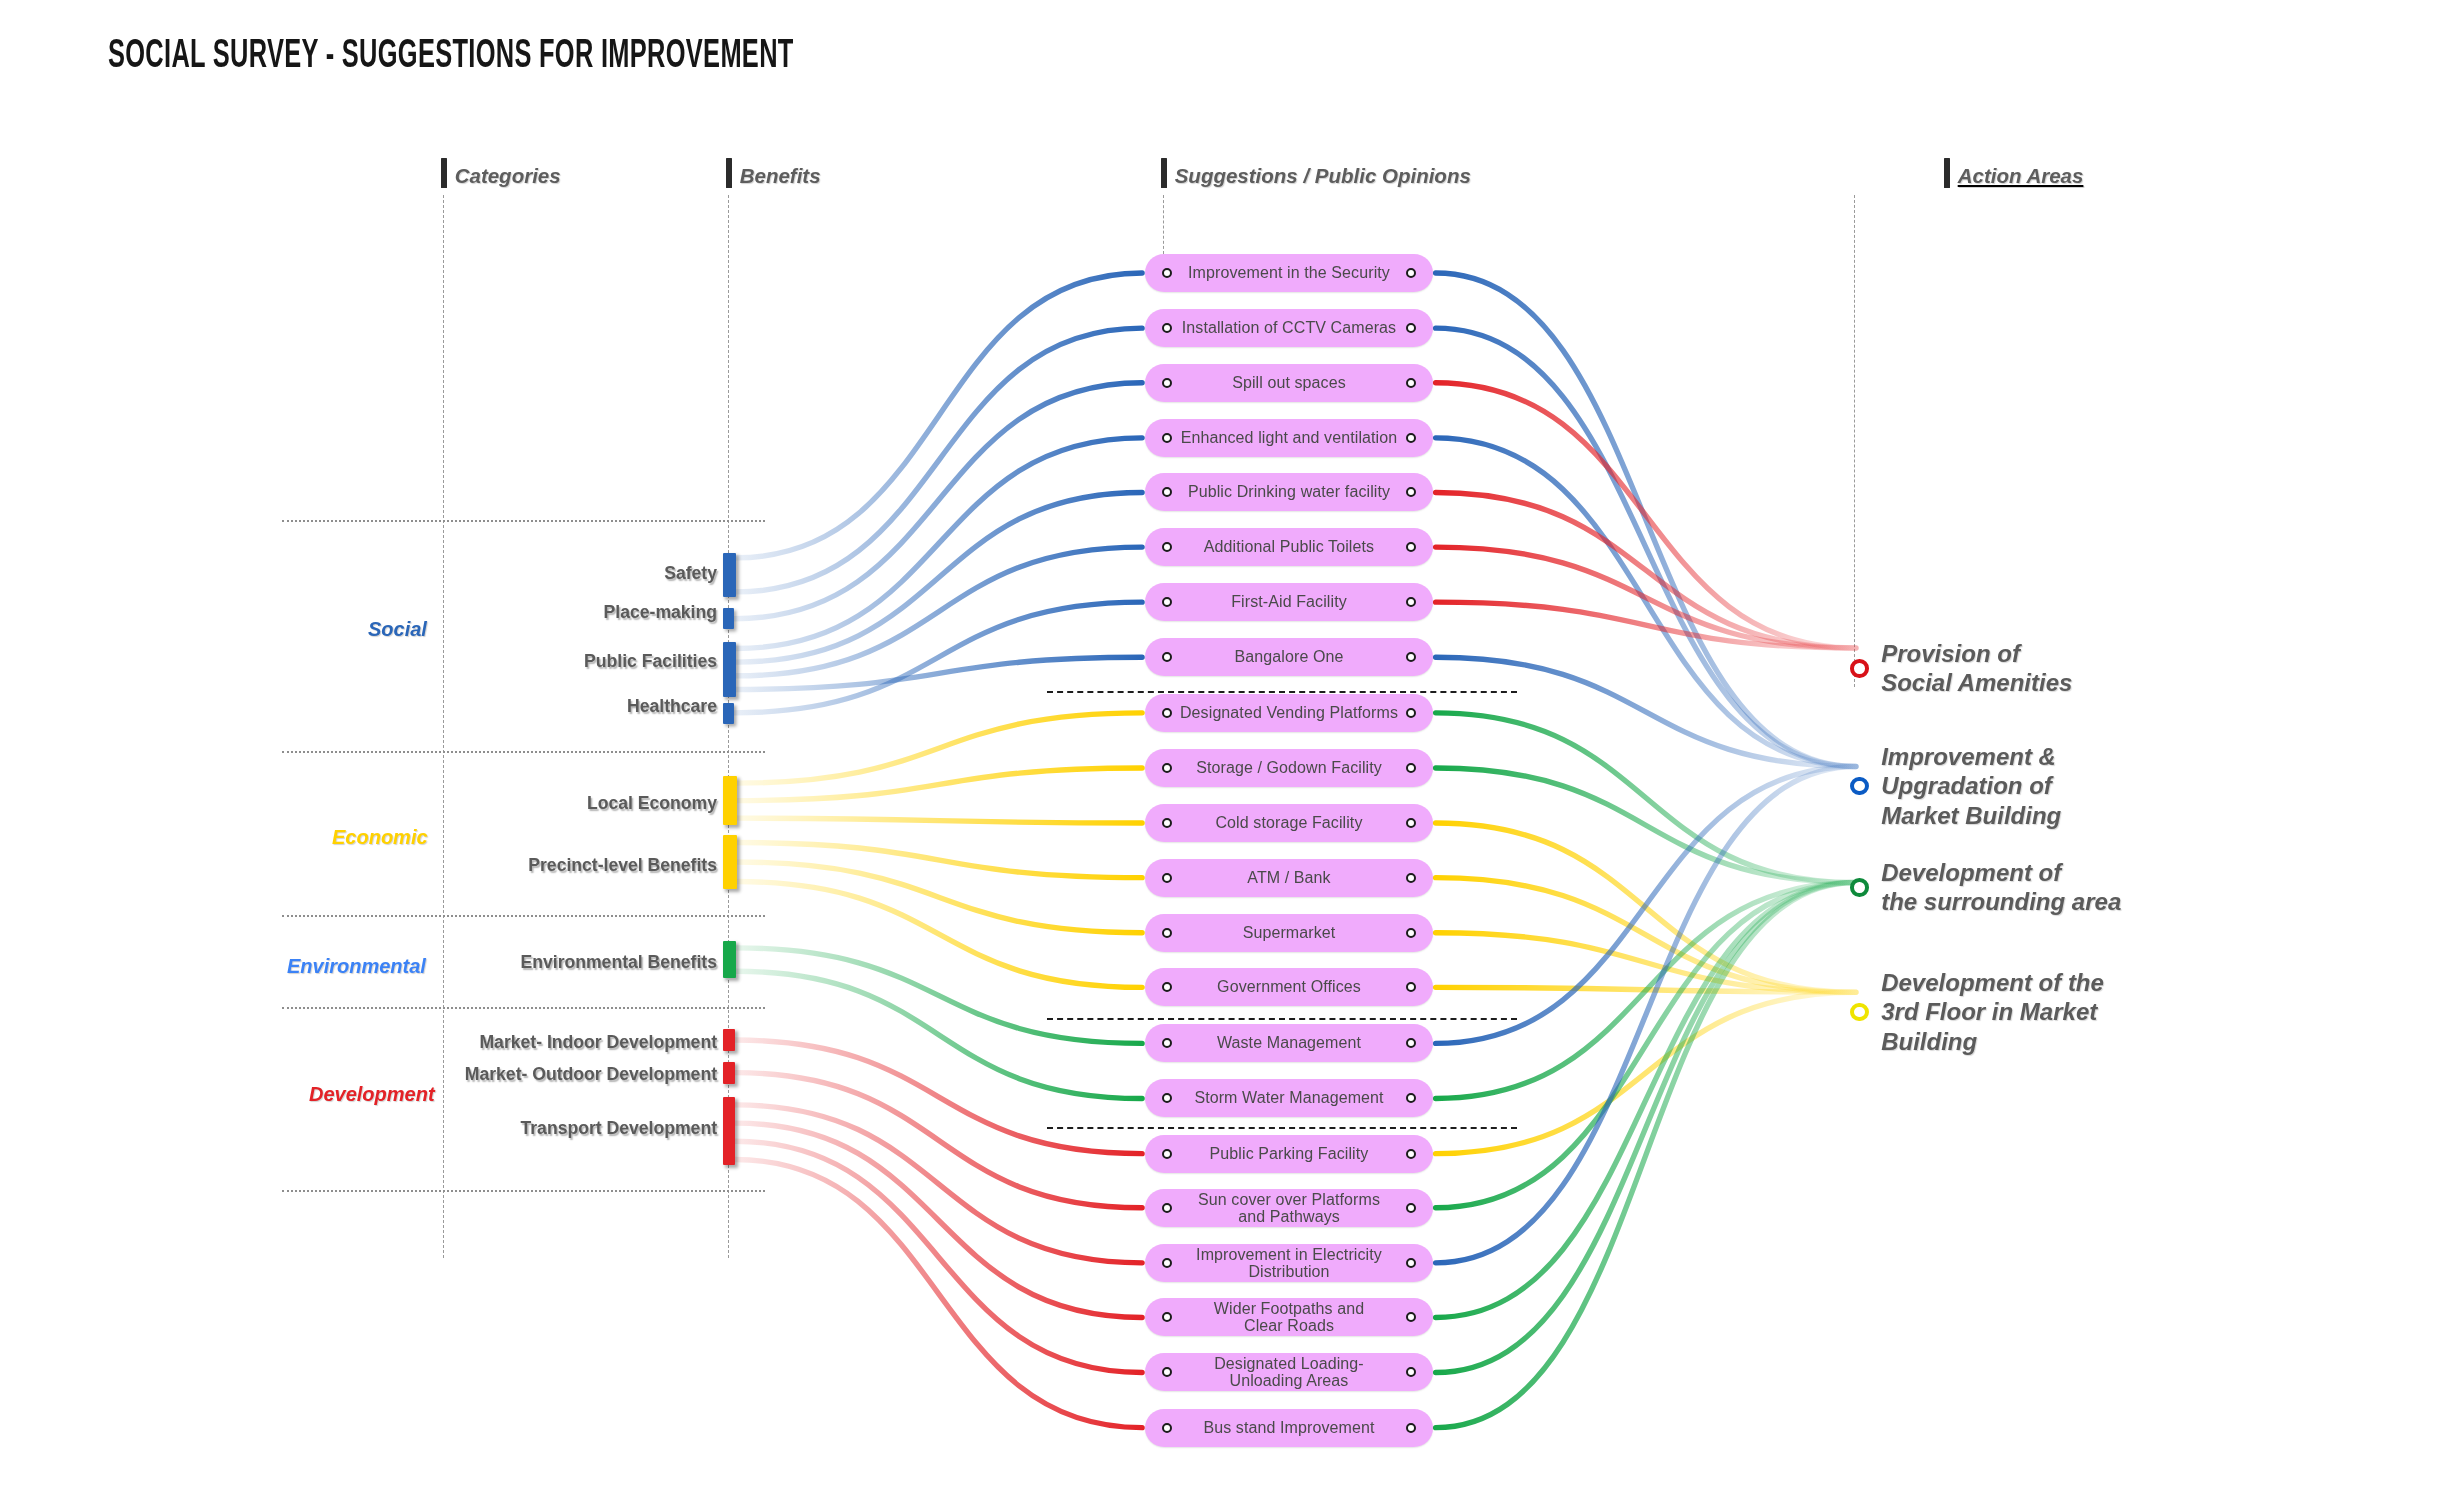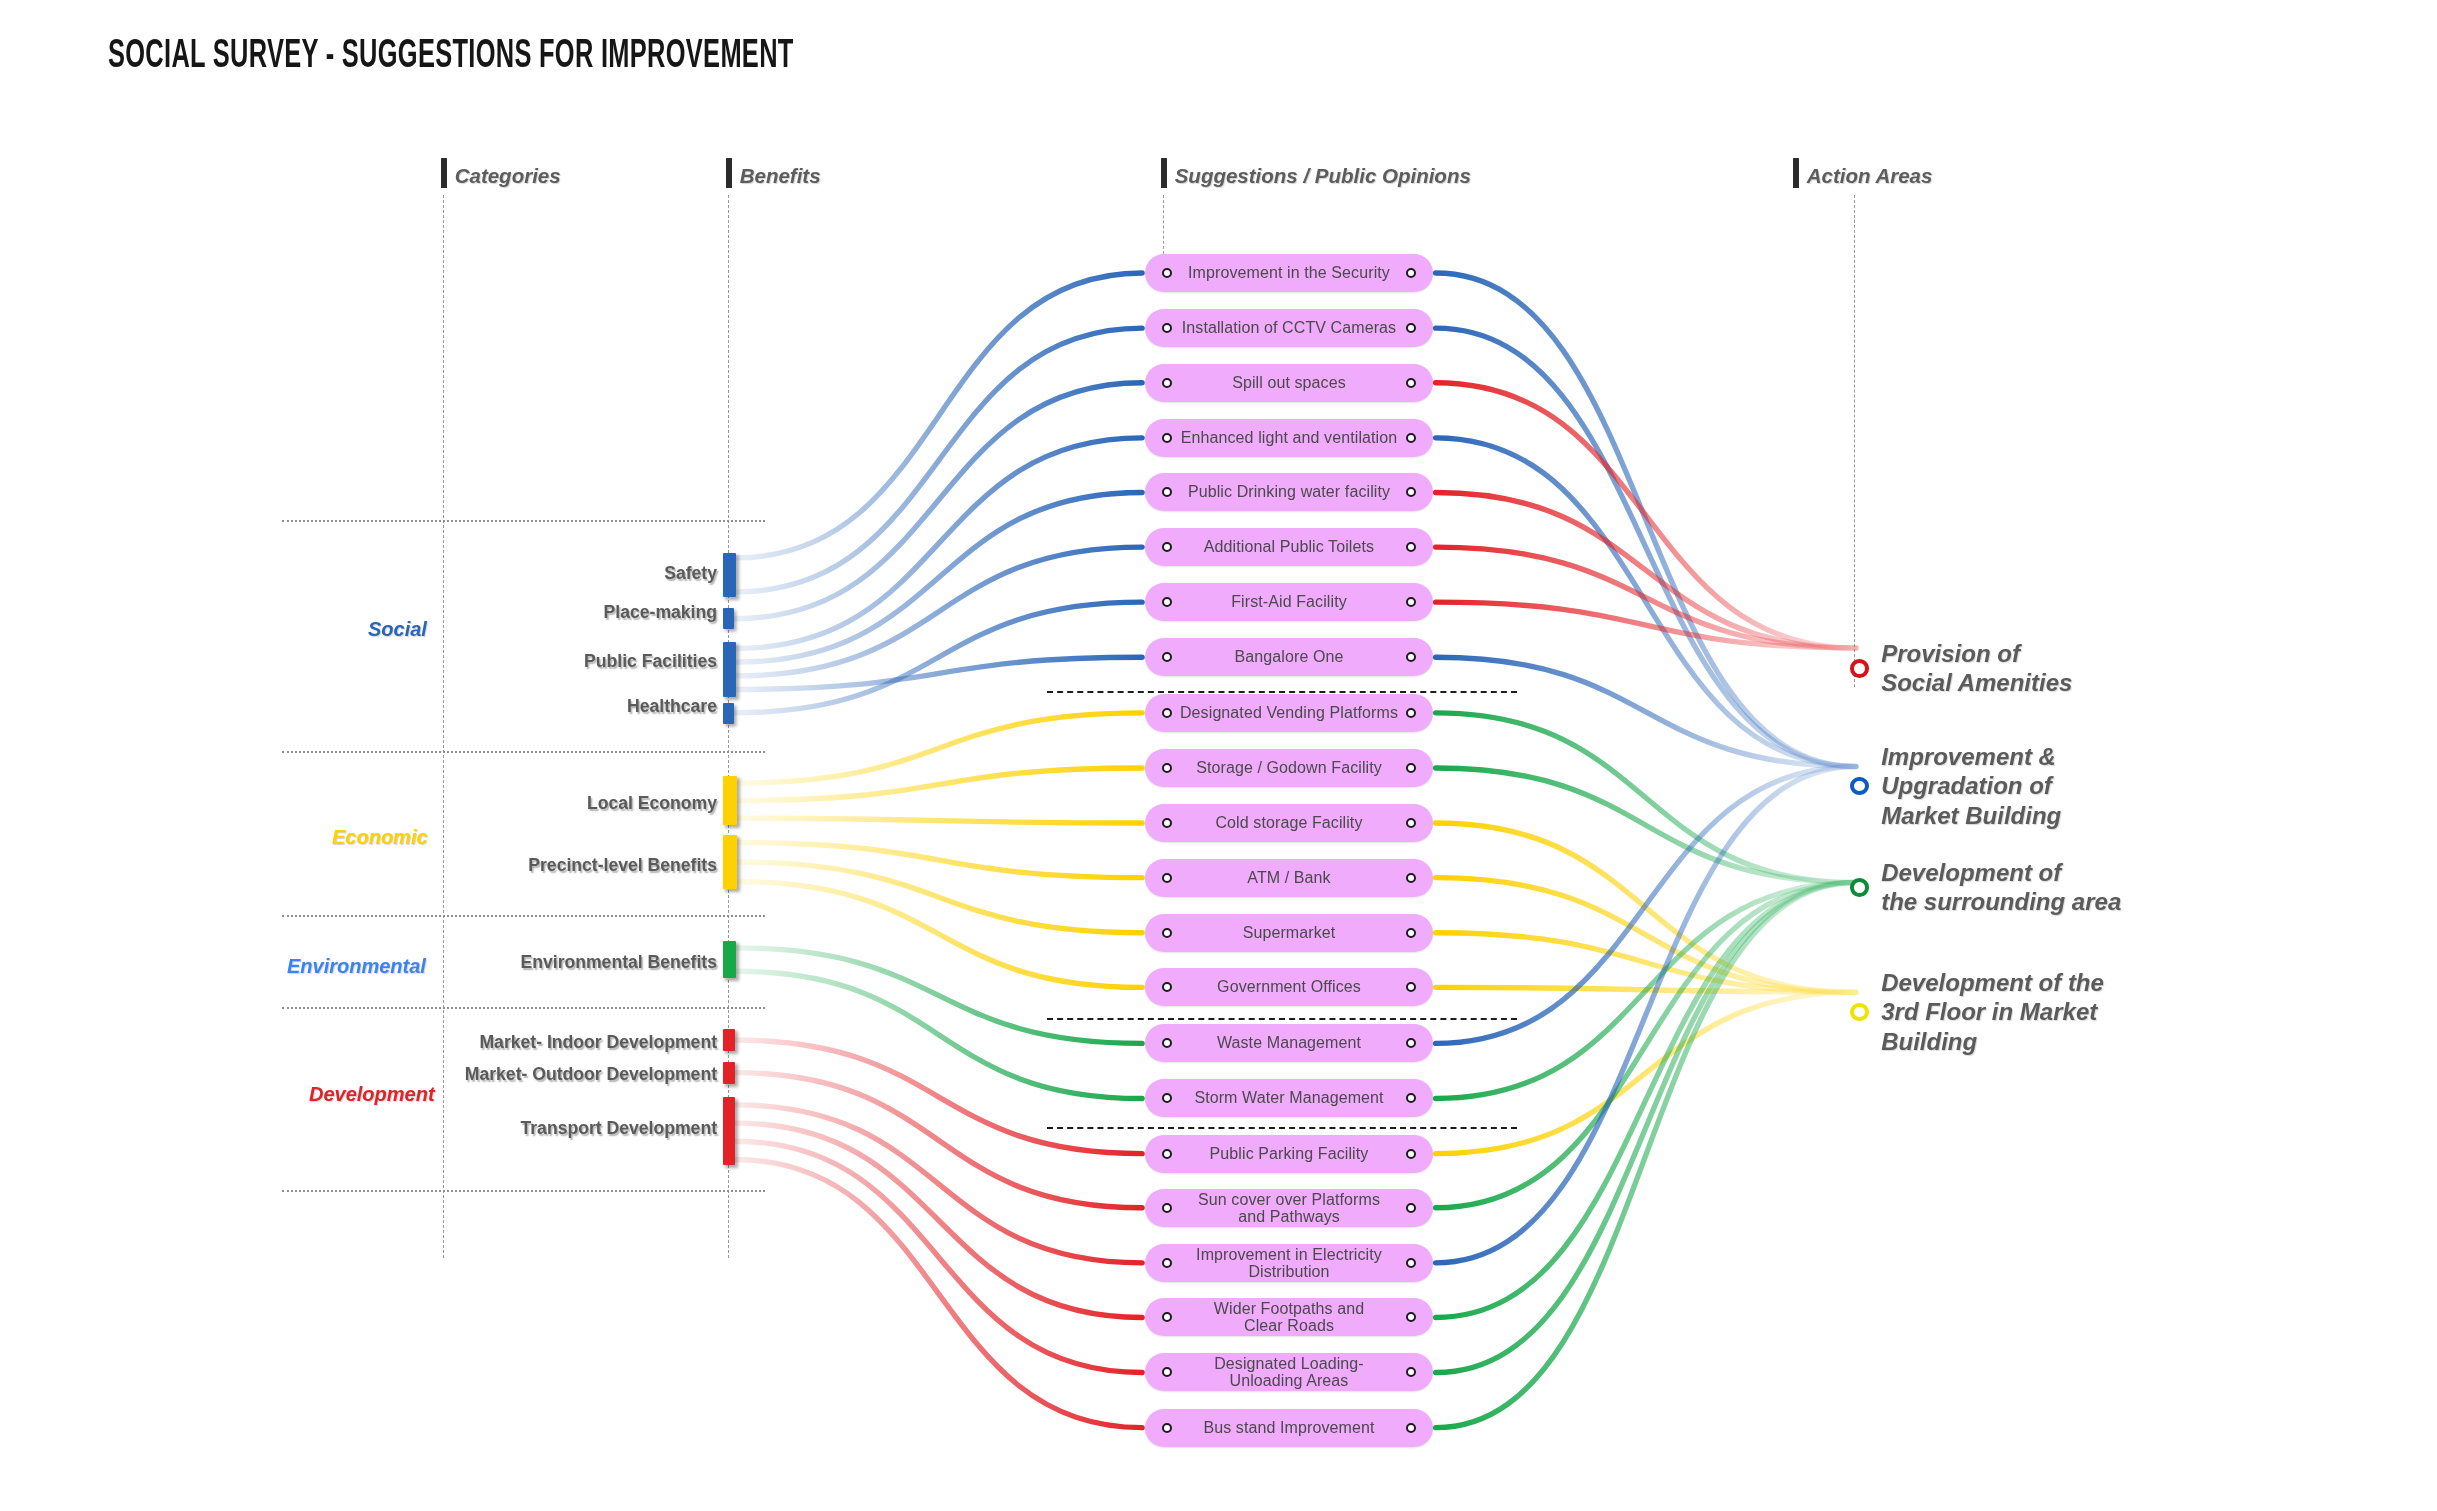--- a/index.html
+++ b/index.html
@@ -69,21 +69,21 @@
     <span class="txt">Categories</span>
   </div>
   <div class="colhead" style="left:726px;top:158px;">
     <span class="bar"></span>
     <span class="txt">Benefits</span>
   </div>
   <div class="colhead" style="left:1161px;top:158px;">
     <span class="bar"></span>
     <span class="txt">Suggestions / Public Opinions</span>
   </div>
-  <div class="colhead" style="left:1793px;top:158px;">
+  <div class="colhead" style="left:1944px;top:158px;text-decoration:underline;">
     <span class="bar"></span>
     <span class="txt">Action Areas</span>
   </div>
 
   <div class="vguide" style="left:443px;top:195px;height:1063px;"></div>
   <div class="vguide" style="left:728px;top:195px;height:1063px;"></div>
   <div class="vguide" style="left:1163px;top:195px;height:59px;"></div>
   <div class="vguide" style="left:1854px;top:195px;height:492px;"></div>
 
   <div class="hguide" style="left:282px;top:520px;width:483px;"></div>

